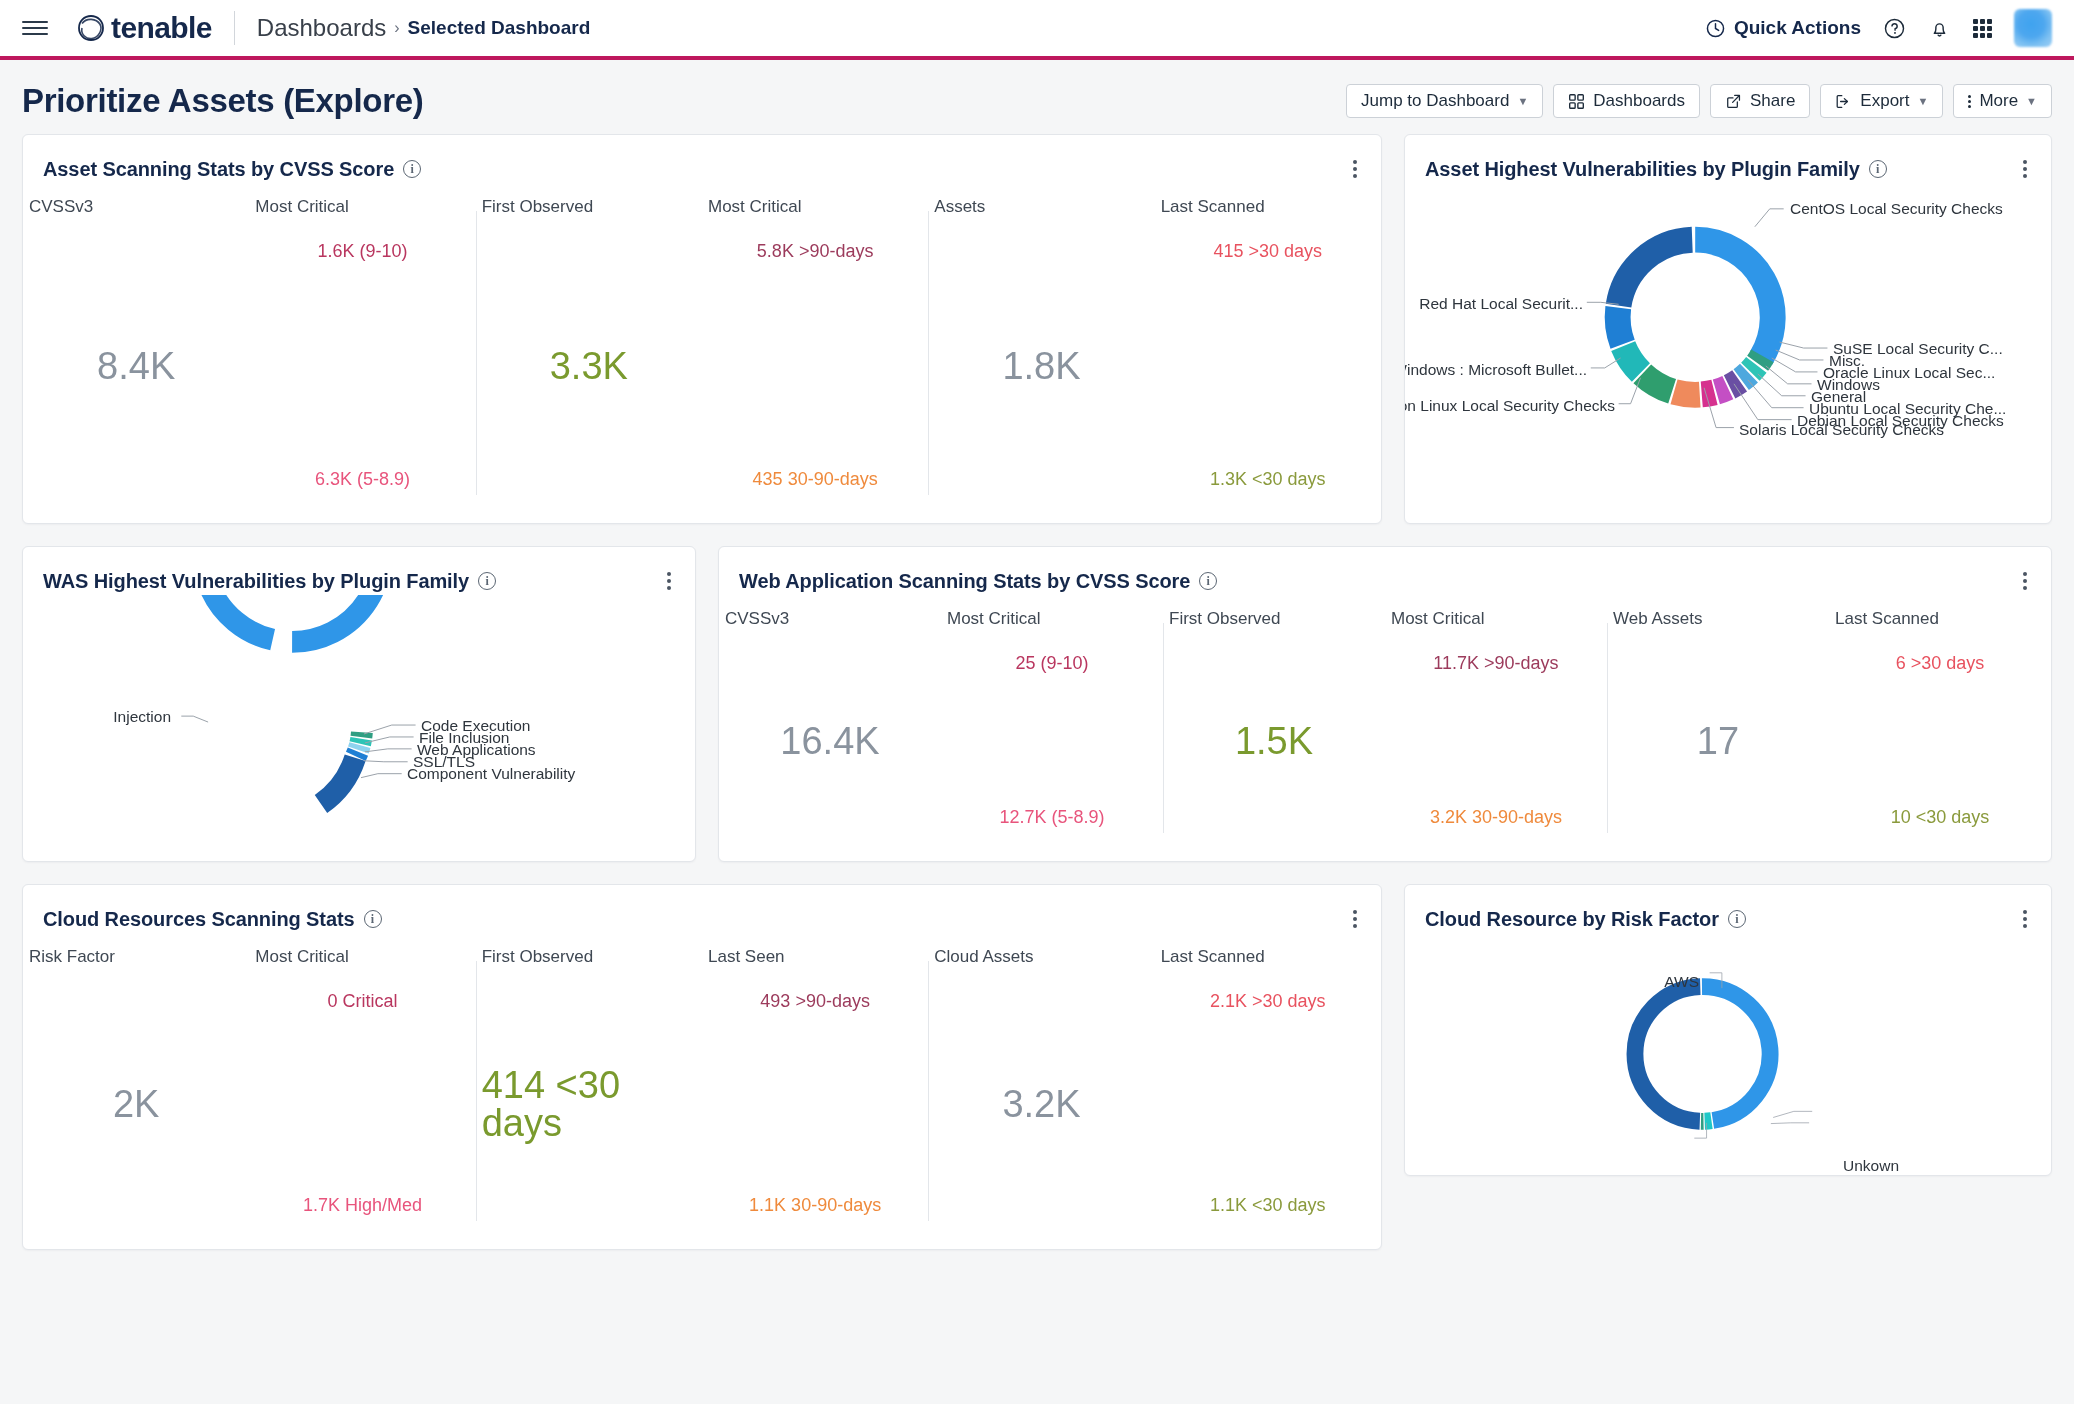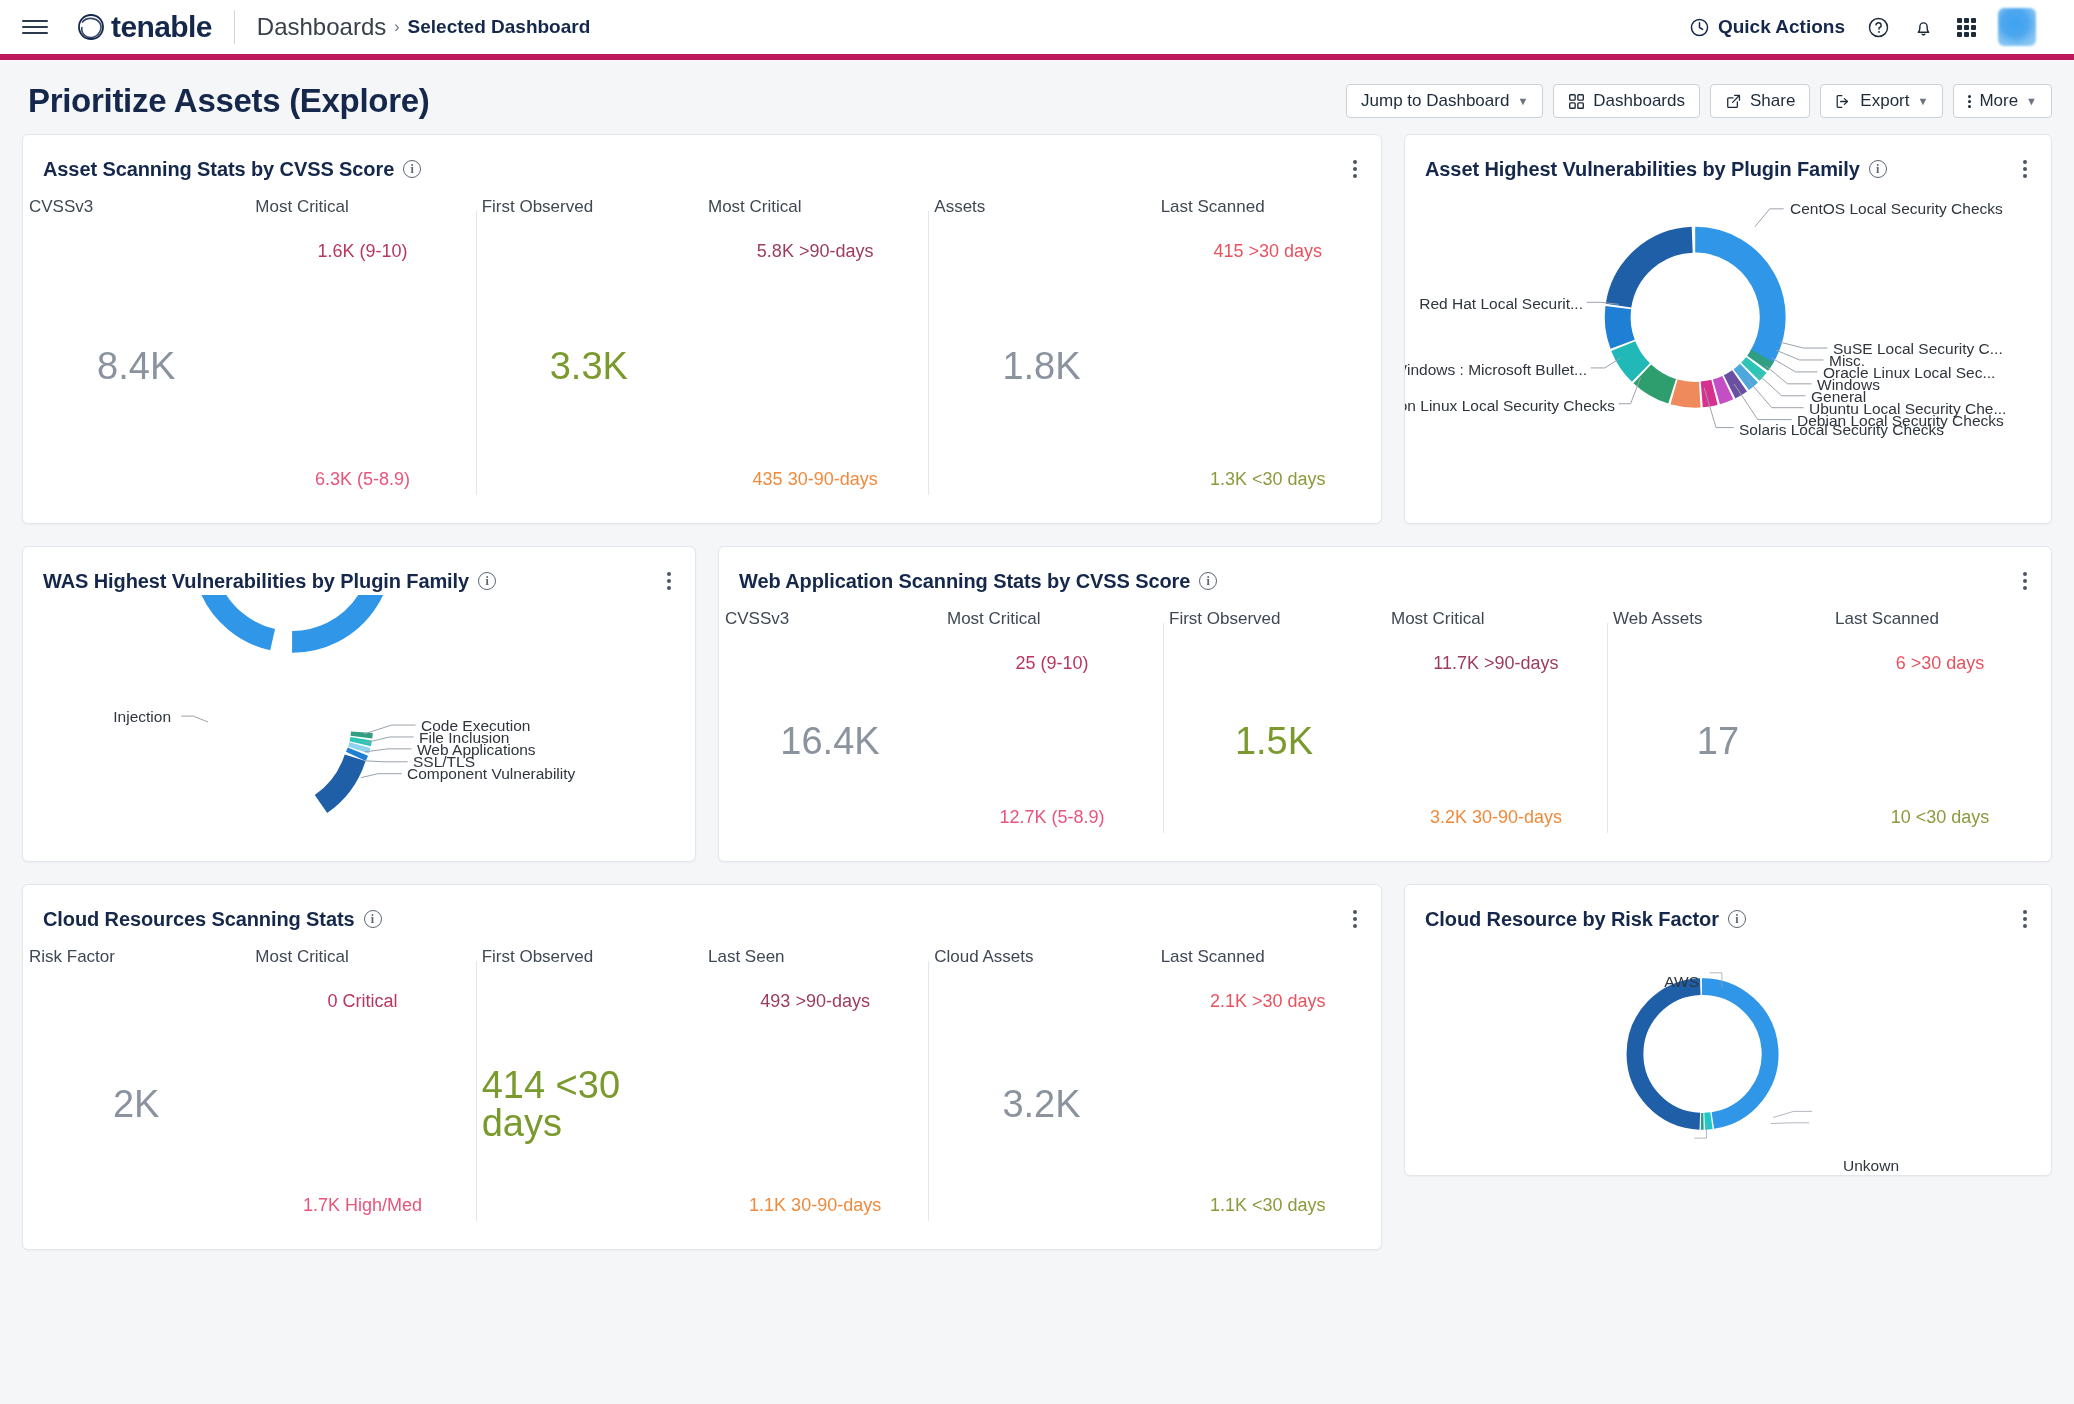--- a/index.html
+++ b/index.html
@@ -7,22 +7,22 @@
     width: 2074px; height: 1404px;
     background: #f5f6f7;
     font-family: "Liberation Sans", sans-serif;
     overflow: hidden;
   }
 
   
   .topbar {
     height: 60px; background: #ffffff;
     display: flex; align-items: center;
-    padding: 0 38px 0 22px;
-    border-bottom: 6px solid #be185d;
+    padding: 0 22px 0 22px;
+    border-bottom: 4px solid #be185d;
     position: relative;
   }
   .hamburger { width: 26px; height: 20px; display:flex; flex-direction:column; justify-content:space-between; padding:3px 0; cursor:pointer; }
   .hamburger i { display:block; height:2px; background:#2b3a4a; border-radius:1px; }
   .brand { display:flex; align-items:center; margin-left: 28px; }
   .brand-logo { width: 30px; height: 30px; margin-right: 5px; flex:none; }
   .brand-word {
     font-size: 30px; font-weight: 700; color: #15284b;
     letter-spacing: -0.6px; font-family: "Liberation Sans", sans-serif;
   }
@@ -40,21 +40,20 @@
   .avatar {
     width:38px; height:38px; border-radius:6px;
     background: radial-gradient(circle at 45% 40%, #3fa3ef 0%, #4da7ef 42%, #7fc1f2 70%, #9ecff5 100%);
     filter: blur(1.2px);
   }
 
   
   .page-head {
     display:flex; align-items:center;
     padding: 22px 22px 14px 22px;
-    margin-left: 6px;
   }
   .page-title {
     font-size: 33px; font-weight: 700; color:#15284b; letter-spacing:-0.3px;
   }
   .actions { margin-left:auto; display:flex; gap:10px; align-items:center; }
   .btn {
     background:#fff; border:1px solid #ccd1d7; border-radius:4px;
     height:30px; padding: 16px 14px;
     display:flex; align-items:center; gap:8px;
     font-size:17px; color:#1d2b3a; font-weight:400; cursor:pointer;

